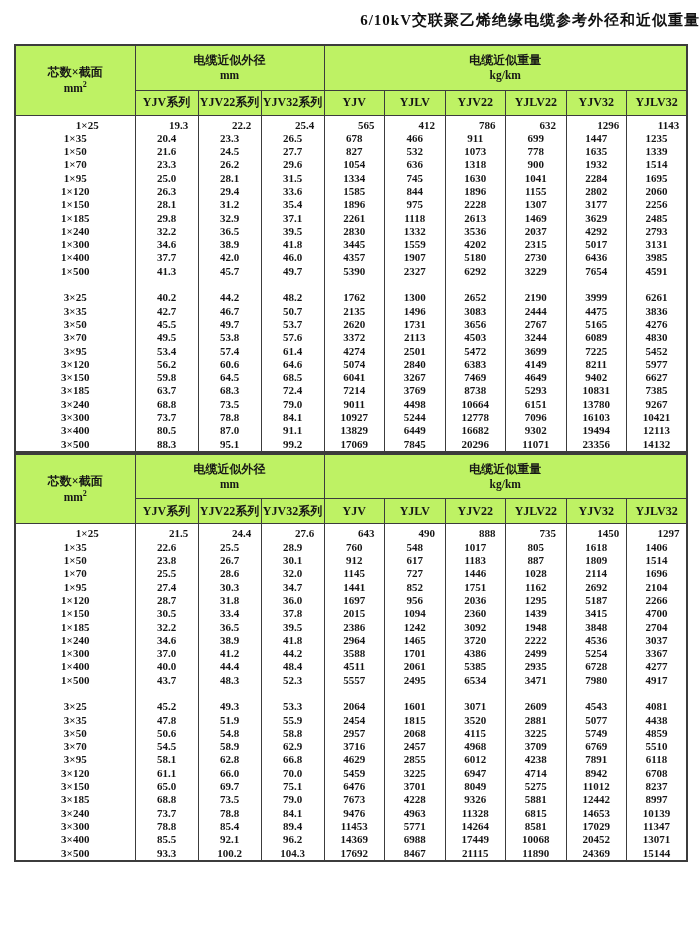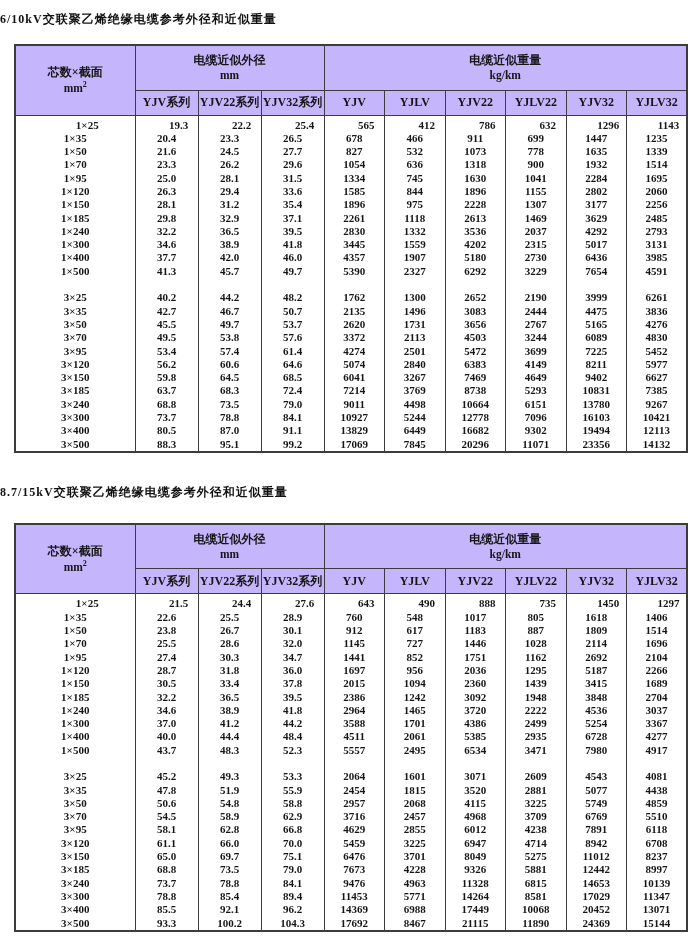--- a/index.html
+++ b/index.html
@@ -9,38 +9,38 @@
     font-family: "Liberation Serif", "DejaVu Serif", serif;
     color: #161616;
   }
   .page {
     width: 700px;
     height: 939px;
     background: #ffffff;
     overflow: hidden;
   }
   .table-title {
-    text-align: left;
+    text-align: right;
     font-weight: bold;
-    font-size: 12px;
+    font-size: 15px;
     letter-spacing: 1px;
     color: #111111;
   }
   .title-1 { height: 44px; padding-top: 11px; }
   .title-2 { height: 70px; padding-top: 31px; }
   table.spec-table {
     width: 672px;
     margin-left: 14px;
     border-collapse: collapse;
     table-layout: fixed;
     border: 2px solid #3c3c3c;
   }
   table.spec-table th {
     border: 1px solid #3c3c3c;
-    background: #c4b5fd;
+    background: #bef264;
     text-align: center;
     vertical-align: middle;
     font-weight: bold;
     font-size: 12px;
     line-height: 1.25;
   }
   th.group-header { height: 45px; }
   th.sub-header   { height: 25px; font-size: 11.5px; background: #f8e1bf; }
   th.spec-header  { background: #f6dcb3; }
   .unit-line { font-size: 11.5px; margin-top: 28px; }
@@ -407,21 +407,20 @@
           <td>17069</td>
           <td>7845</td>
           <td>20296</td>
           <td>11071</td>
           <td>23356</td>
           <td>14132</td>
         </tr>
       </tbody>
   </table>
 
-  <div class="table-title title-2">8.7/15kV交联聚乙烯绝缘电缆参考外径和近似重量</div>
 
   <table class="spec-table">
     <colgroup>
       <col style="width:120px">
         <col style="width:63px">
         <col style="width:63px">
         <col style="width:63px">
       <col style="width:60.5px">
         <col style="width:60.5px">
         <col style="width:60.5px">
@@ -532,21 +531,21 @@
         <tr>
           <td>1×150</td>
           <td>30.5</td>
           <td>33.4</td>
           <td>37.8</td>
           <td>2015</td>
           <td>1094</td>
           <td>2360</td>
           <td>1439</td>
           <td>3415</td>
-          <td>1689</td>
+          <td>4700</td>
         </tr>
         <tr>
           <td>1×185</td>
           <td>32.2</td>
           <td>36.5</td>
           <td>39.5</td>
           <td>2386</td>
           <td>1242</td>
           <td>3092</td>
           <td>1948</td>

